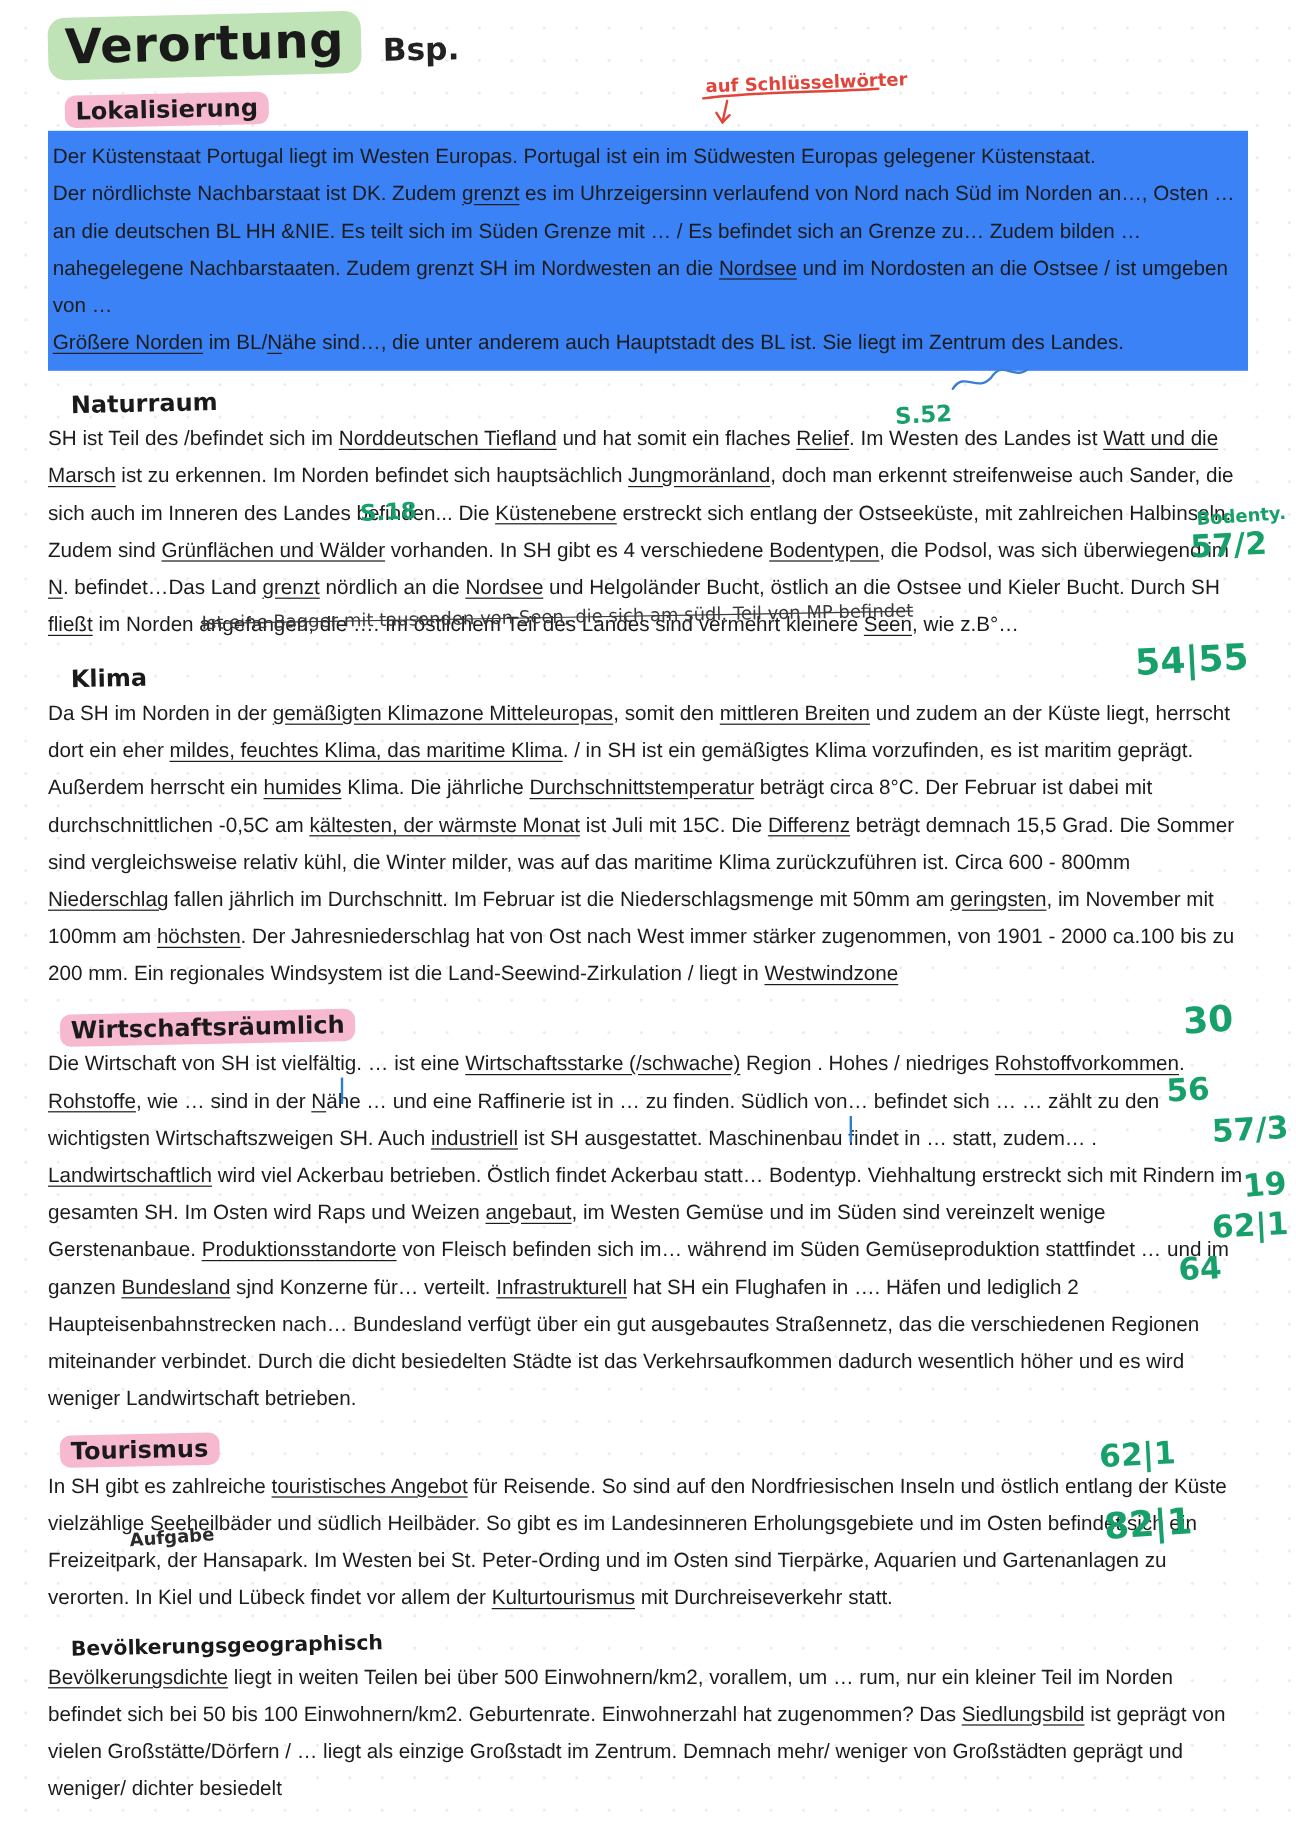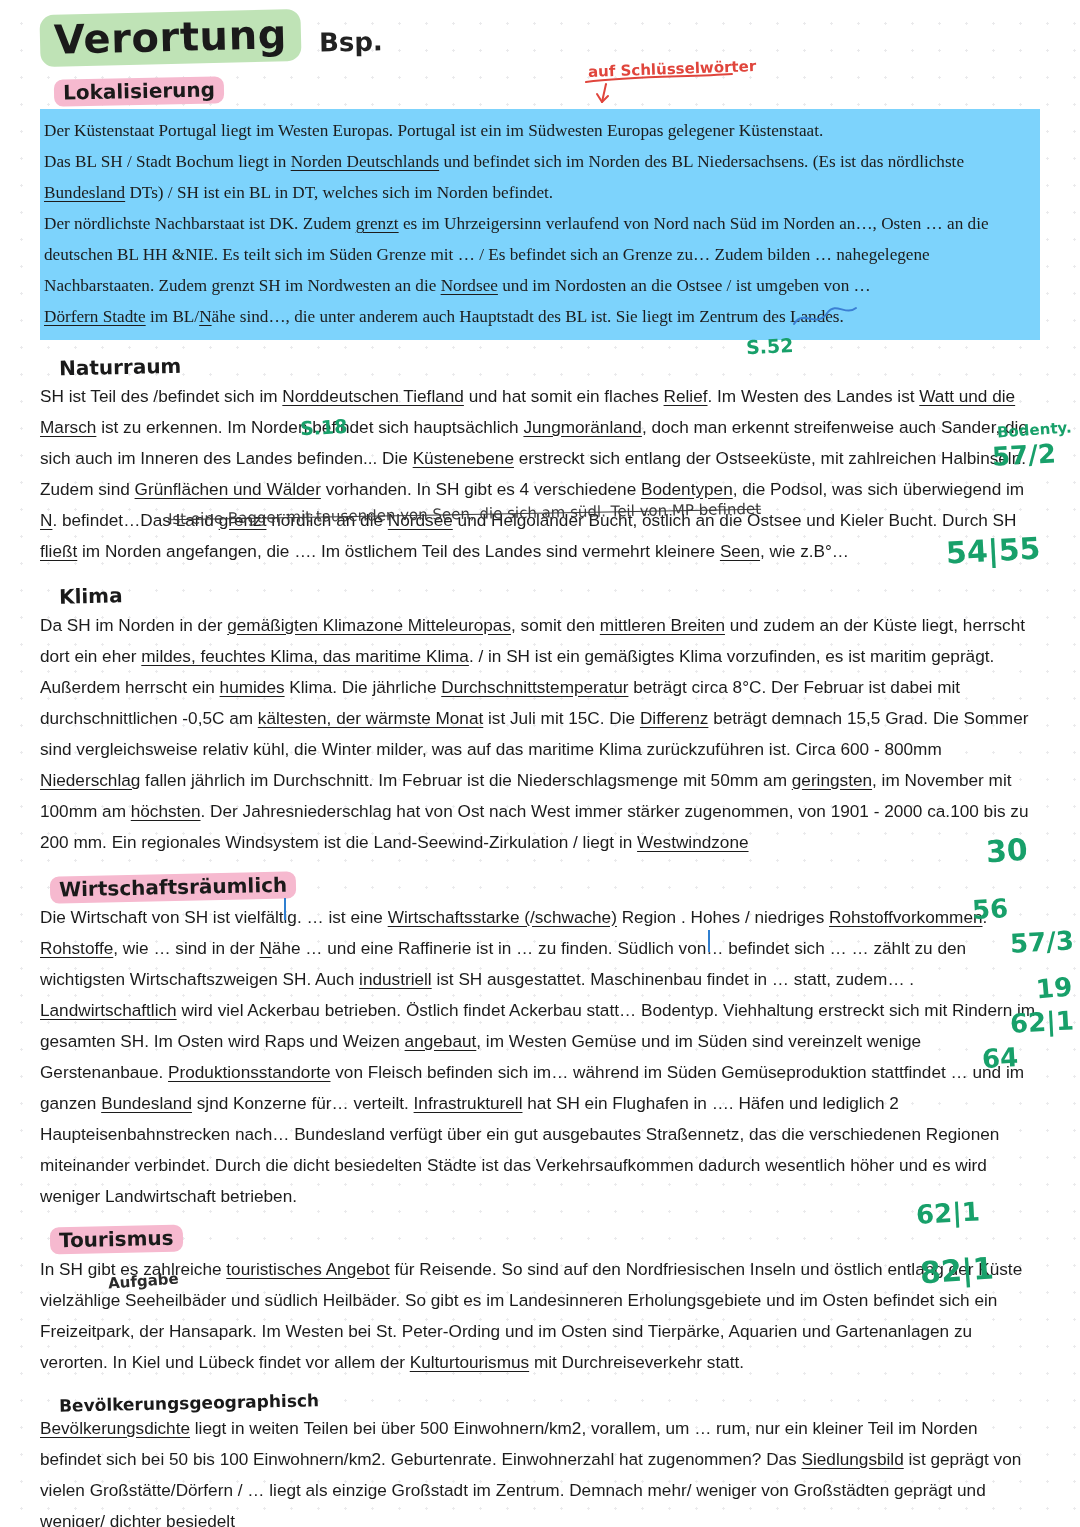--- a/index.html
+++ b/index.html
@@ -70,24 +70,23 @@
   }
   .sec-head.plain { background: transparent; }
 
   
   .para {
     font-size: 17.2px;
     line-height: 31px;
     margin: 0;
   }
   .block-pink {
-    background: #7dd3fc;
+    background: #3b82f6;
     padding: 6px 6px 8px 4px;
     margin-top: 2px;
-    font-family: Liberation Serif, serif;
   }
   .u { text-decoration: underline; text-underline-offset: 3px; }
 
   
   .anno {
     position: absolute;
     font-family: "DejaVu Sans", sans-serif;
     font-weight: 600;
     white-space: nowrap;
     pointer-events: none;
@@ -128,23 +127,22 @@
     <span class="hand title-main">Verortung</span>
     <span class="title-bsp">Bsp.</span>
   </div>
 
   <div style="margin-top:14px;margin-left:14px;">
     <span class="sec-head">Lokalisierung</span>
   </div>
 
   <div class="block-pink" style="margin-top:4px;">
     <p class="para">Der Küstenstaat Portugal liegt im Westen Europas. Portugal ist ein im Südwesten Europas gelegener Küstenstaat.</p>
-    <p class="para">Das BL SH / Stadt Bochum liegt in <span class="u">Norden Deutschlands</span> und befindet sich im Norden des BL Niedersachsens. (Es ist das nördlichste <span class="u">Bundesland</span> DTs) / SH ist ein BL in DT, welches sich im Norden befindet.</p>
     <p class="para">Der nördlichste Nachbarstaat ist DK. Zudem <span class="u">grenzt</span> es im Uhrzeigersinn verlaufend von Nord nach Süd im Norden an…, Osten … an die deutschen BL HH &amp;NIE. Es teilt sich im Süden Grenze mit … / Es befindet sich an Grenze zu… Zudem bilden … nahegelegene Nachbarstaaten. Zudem grenzt SH im Nordwesten an die <span class="u">Nordsee</span> und im Nordosten an die Ostsee / ist umgeben von …</p>
-    <p class="para"><span class="u">Dörfern Stadte</span> im BL/<span class="u">N</span>ähe sind…, die unter anderem auch Hauptstadt des BL ist. Sie liegt im Zentrum des Landes.</p>
+    <p class="para"><span class="u">Größere Norden</span> im BL/<span class="u">N</span>ähe sind…, die unter anderem auch Hauptstadt des BL ist. Sie liegt im Zentrum des Landes.</p>
   </div>
 
   <div style="margin-top:14px;margin-left:10px;">
     <span class="sec-head plain">Naturraum</span>
   </div>
   <p class="para" style="margin-top:0;">SH ist Teil des /befindet sich im  <span class="u">Norddeutschen Tiefland</span> und hat somit ein flaches <span class="u">Relief</span>. Im Westen des Landes ist <span class="u">Watt und die Marsch</span> ist zu erkennen. Im Norden befindet sich hauptsächlich <span class="u">Jungmoränland</span>, doch man erkennt streifenweise auch Sander, die sich auch im Inneren des Landes befinden... Die <span class="u">Küstenebene</span> erstreckt sich entlang der Ostseeküste, mit zahlreichen Halbinseln.  Zudem sind <span class="u">Grünflächen und Wälder</span> vorhanden. In SH gibt es 4 verschiedene <span class="u">Bodentypen</span>, die Podsol, was sich überwiegend im <span class="u">N</span>. befindet…Das Land <span class="u">grenzt</span> nördlich an die <span class="u">Nordsee</span> und Helgoländer Bucht, östlich an die Ostsee und Kieler Bucht. Durch SH <span class="u">fließt</span> im Norden angefangen, die …. Im östlichem Teil des Landes sind vermehrt kleinere <span class="u">Seen</span>, wie z.B°…</p>
 
   <div style="margin-top:16px;margin-left:10px;">
     <span class="sec-head plain">Klima</span>
   </div>

